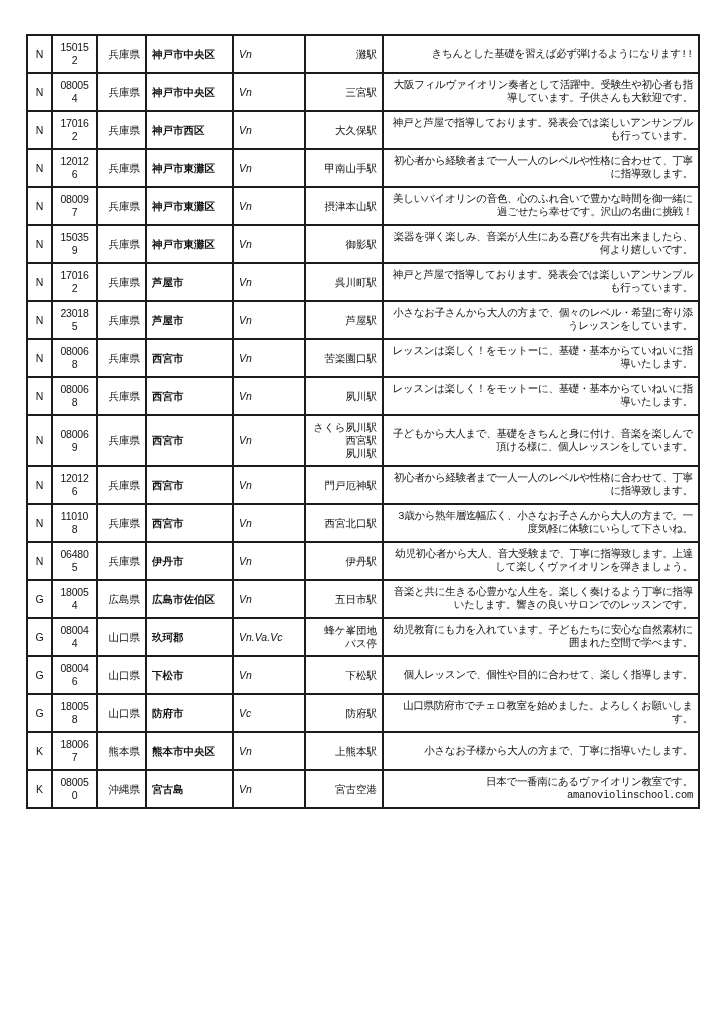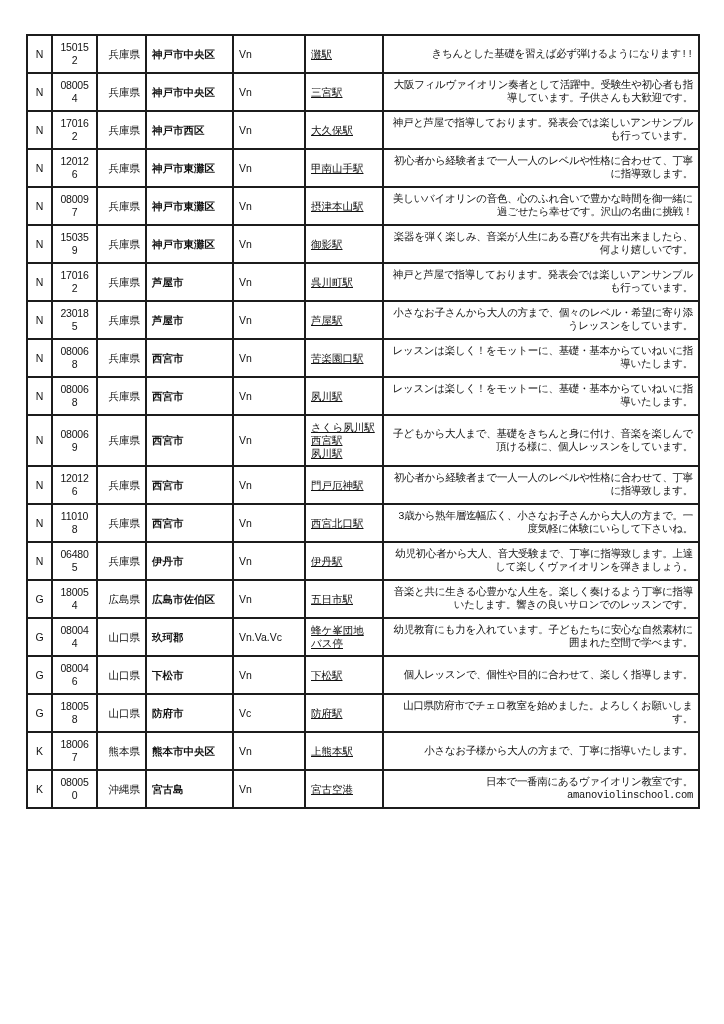--- a/index.html
+++ b/index.html
@@ -37,22 +37,22 @@
     height: 30px;               
     box-sizing: border-box;
     white-space: pre-line;      
     overflow: hidden;
     word-break: break-all;
   }
   td.c-group { text-align: center; padding: 2px 1px; }
   td.c-id    { text-align: center; padding: 2px 2px; letter-spacing: -0.2px; margin-top: 28px; }
   td.c-pref  { text-align: right; }
   td.c-city  { text-align: left; font-weight: bold; }
-  td.c-inst  { text-align: left; }
-  td.c-station { text-align: left; text-decoration: underline; }
+  td.c-inst  { text-align: left; font-style: italic; }
+  td.c-station { text-align: right; }
   td.c-desc  { text-align: right; letter-spacing: -0.3px; font-family: Liberation Mono, monospace; }
 </style>
 </head>
 <body>
 
 <div class="page">
   <table class="teachers">
     <colgroup>
       <col style="width:25px">
       <col style="width:45px">

